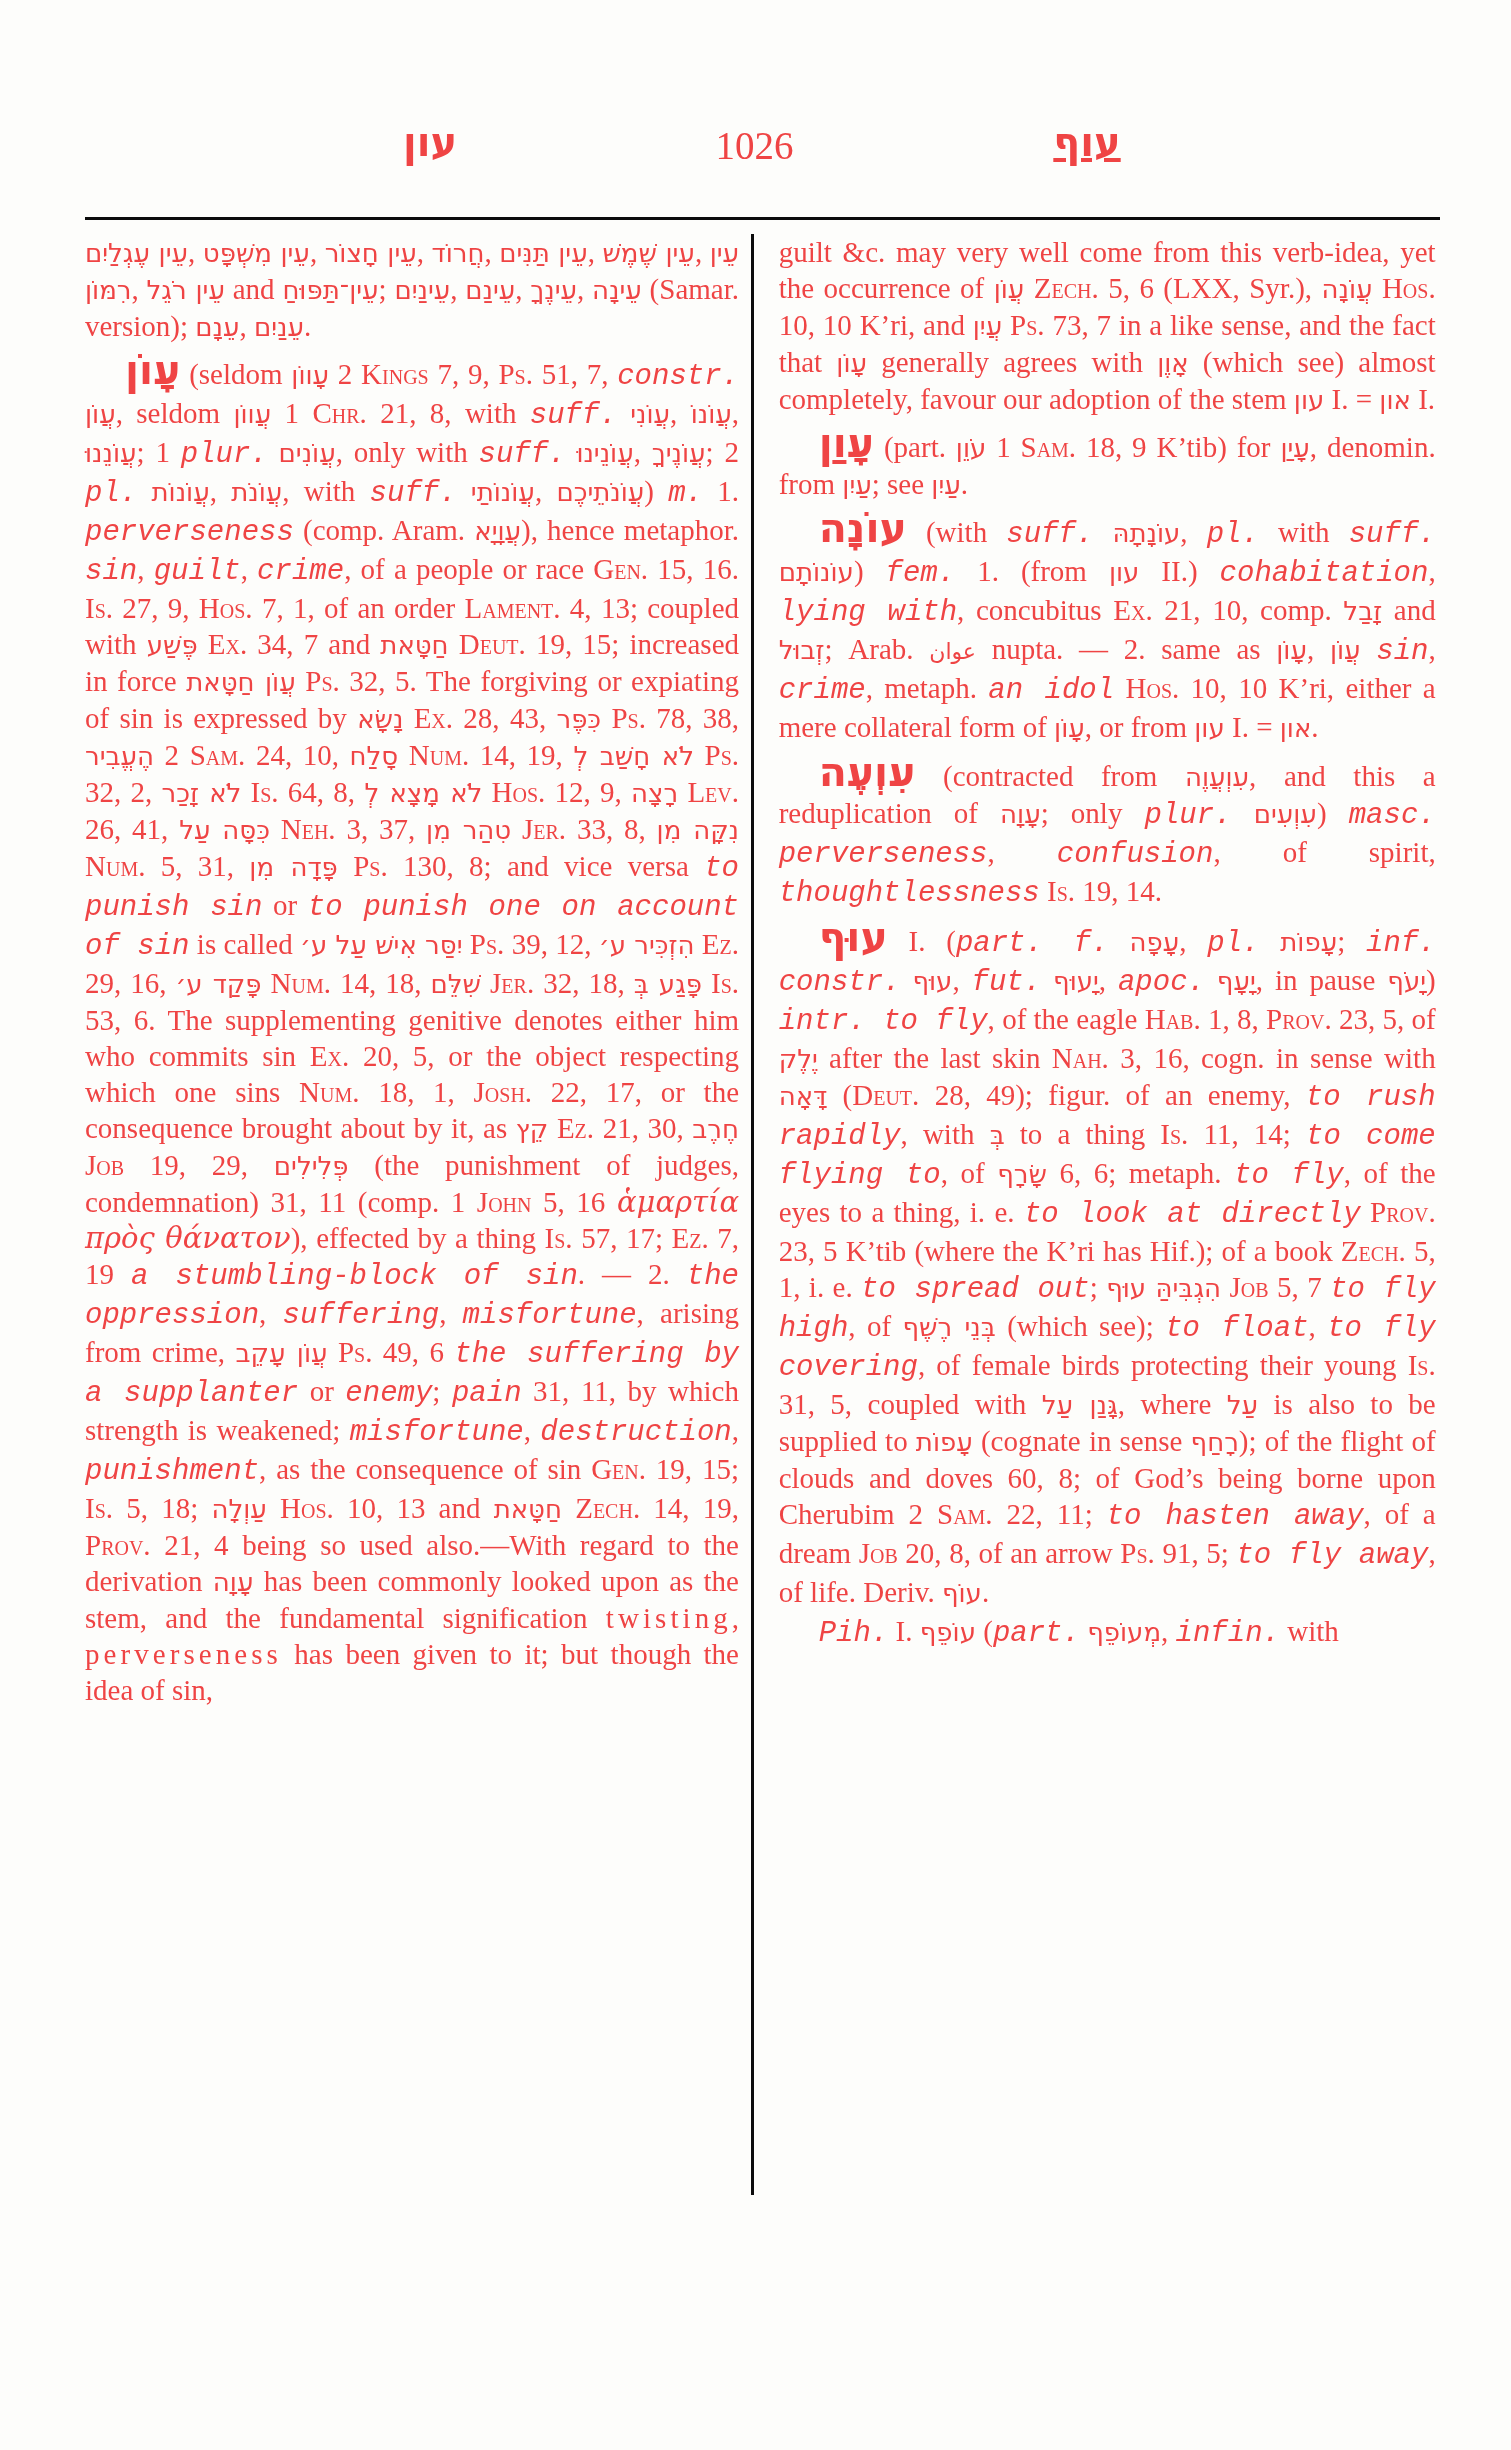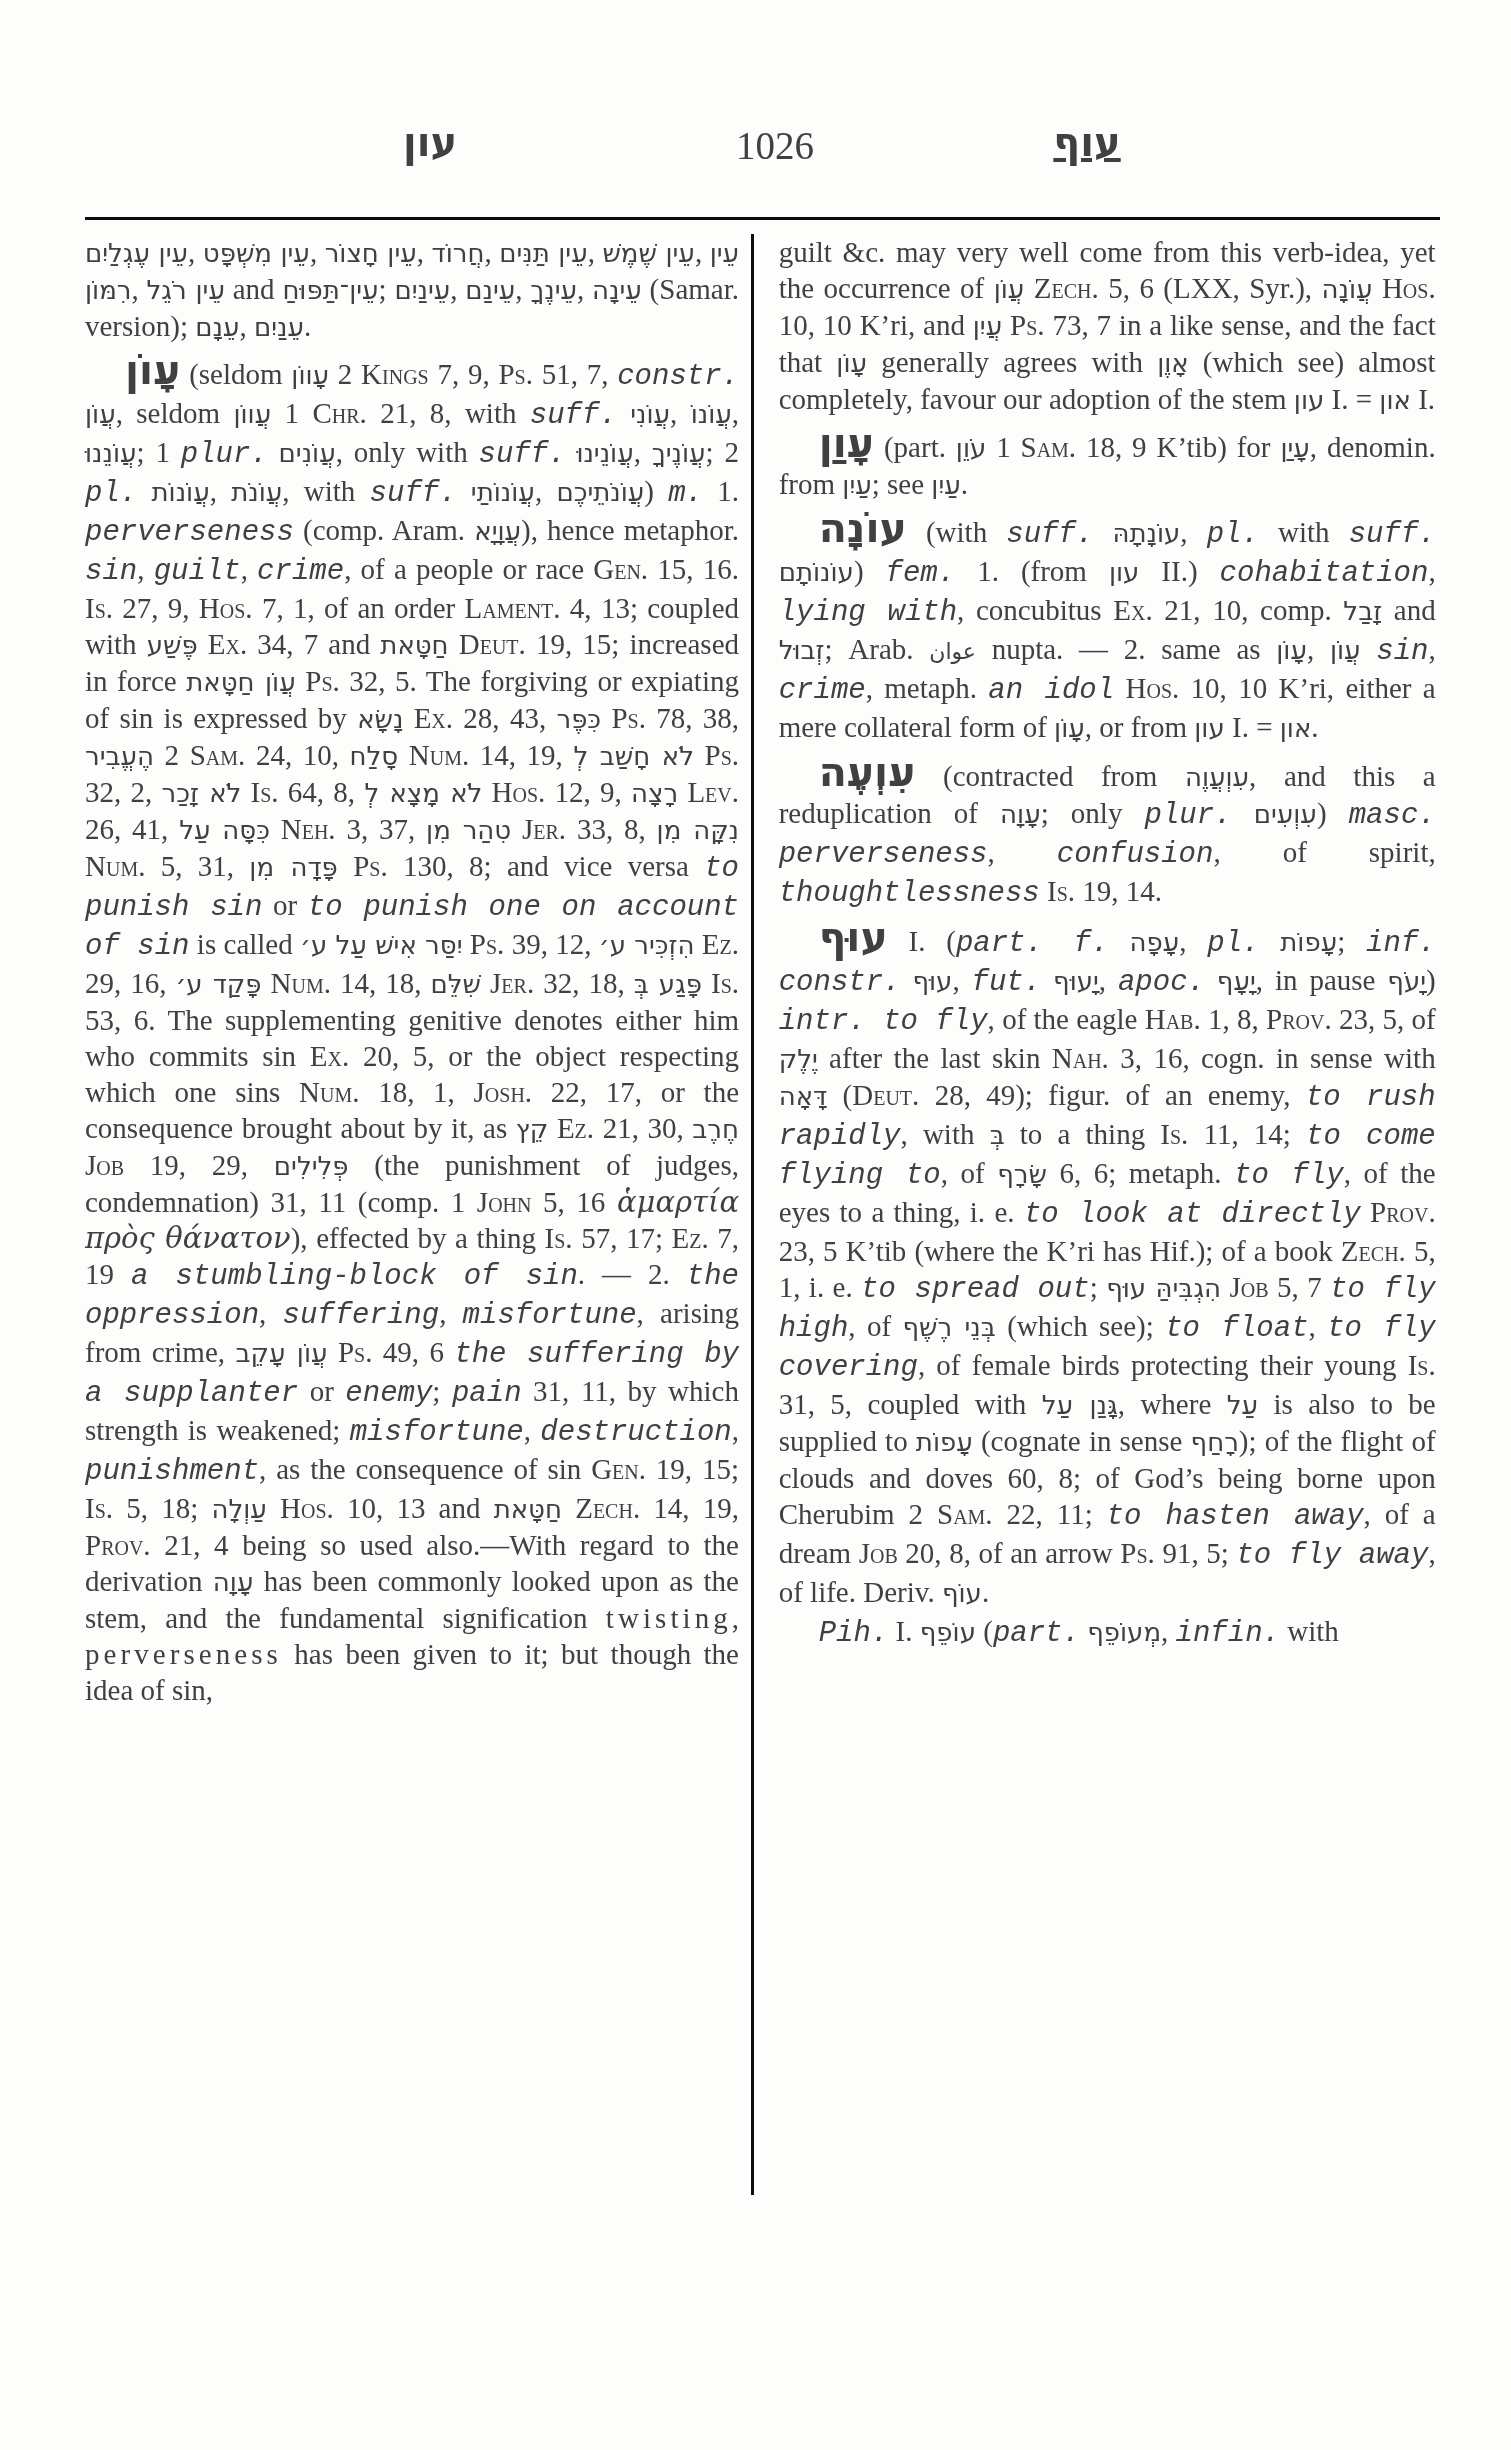--- a/index.html
+++ b/index.html
@@ -1,33 +1,33 @@
 <!DOCTYPE html>
 <html style="font-size:14.4px"><head>
 <meta charset="utf-8">
 <style>
   html,body{margin:0;padding:0;background:#e8e8e4;}
   .page{
     position:relative;
     width:1512px;height:2450px;
     background:#fdfdfb;
     font-family:"Liberation Serif","DejaVu Serif",serif;
-    color:#404040;
+    color:#ef4444;
     overflow:hidden;
   }
   .running-head{
     position:absolute;top:113px;height:63px;
     font-family:"DejaVu Sans",sans-serif;
     font-weight:bold;font-size:40px;text-align:center;line-height:58px;
   }
   .rh-left{left:349px;width:162px;}
   .rh-right{left:1006px;width:162px;text-decoration:underline;}
   .page-number{
-    position:absolute;top:121px;left:661px;width:153px;
-    font-size:39px;text-align:right;line-height:50px;
+    position:absolute;top:121px;left:678px;width:153px;
+    font-size:39px;text-align:center;line-height:50px;
     font-family:"Liberation Serif",serif;
   }
   .top-rule{
     position:absolute;top:217px;left:85px;width:1355px;height:2.7px;
     background:#0c0c0c;
   }
   .columns{
     position:absolute;top:234px;left:85px;width:1355px;
     display:flex;align-items:stretch;
   }

